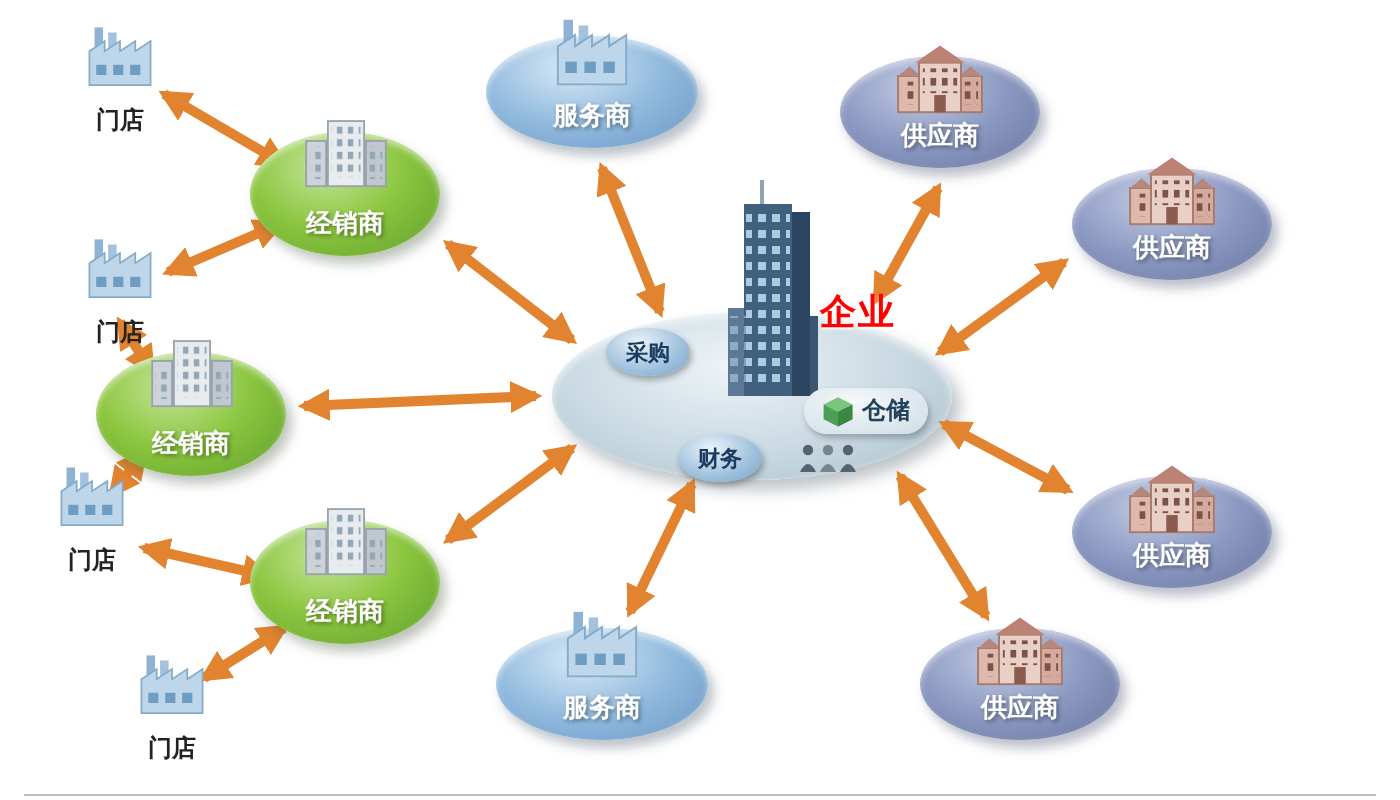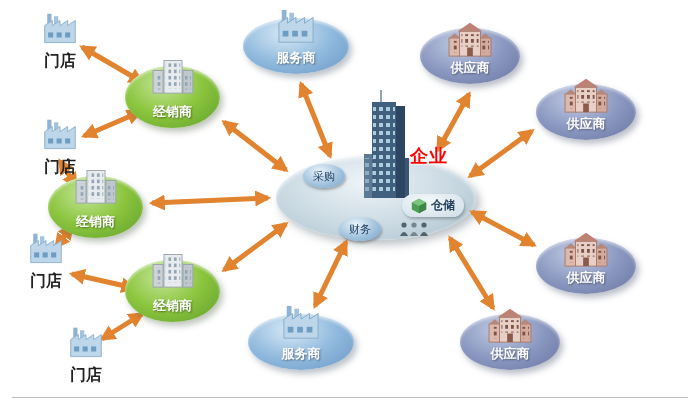--- a/index.html
+++ b/index.html
@@ -44,36 +44,36 @@
   .enterprise-label {
     position:absolute; left:410px; top:144px; z-index:4;
     color:#ff0000; font-size:18px; font-weight:bold; letter-spacing:1px;
     text-shadow:0 1px 1px rgba(255,255,255,.8);
   }
   .mini {
     position:absolute; z-index:3; width:42px; height:24px; border-radius:50%;
     background:radial-gradient(ellipse at 40% 30%, #eaf3f9 0%, #9dc0dc 60%, #7aa3c8 100%);
     box-shadow:1px 2px 3px rgba(0,0,0,.3);
     display:flex; align-items:center; justify-content:center;
-    color:#1b3c5e; font-size:11px; font-weight:normal;
+    color:#1b3c5e; font-size:11px; font-weight:bold;
   }
   .mini-purchasing { left:303px; top:164px; }
   .mini-finance    { left:339px; top:217px; }
   .wh-pill {
     position:absolute; left:402px; top:194px; z-index:3;
     display:flex; align-items:center; gap:4px;
     background:radial-gradient(ellipse at 40% 30%, #f4f8fa 0%, #cfdde6 100%);
     border-radius:13px; padding:3px 9px;
     box-shadow:1px 2px 3px rgba(0,0,0,.25);
     color:#23425c; font-size:12px; font-weight:bold;
   }
   .people { position:absolute; left:398px; top:221px; z-index:3; }
   
   .store { position:absolute; width:56px; z-index:3; text-align:center; }
-  .store-label { margin-top:1px; font-size:16px; color:#222; font-weight:bold; }
+  .store-label { margin-top:1px; font-size:12px; color:#222; font-weight:bold; }
   
   .bottom-line { position:absolute; left:12px; right:12px; bottom:2px; height:1px; background:#bdbdbd; }
   .defs-holder { position:absolute; width:0; height:0; overflow:hidden; }
 </style>
 </head>
 <body>
 
 <div class="stage">
 
   <svg class="defs-holder" aria-hidden="true">

